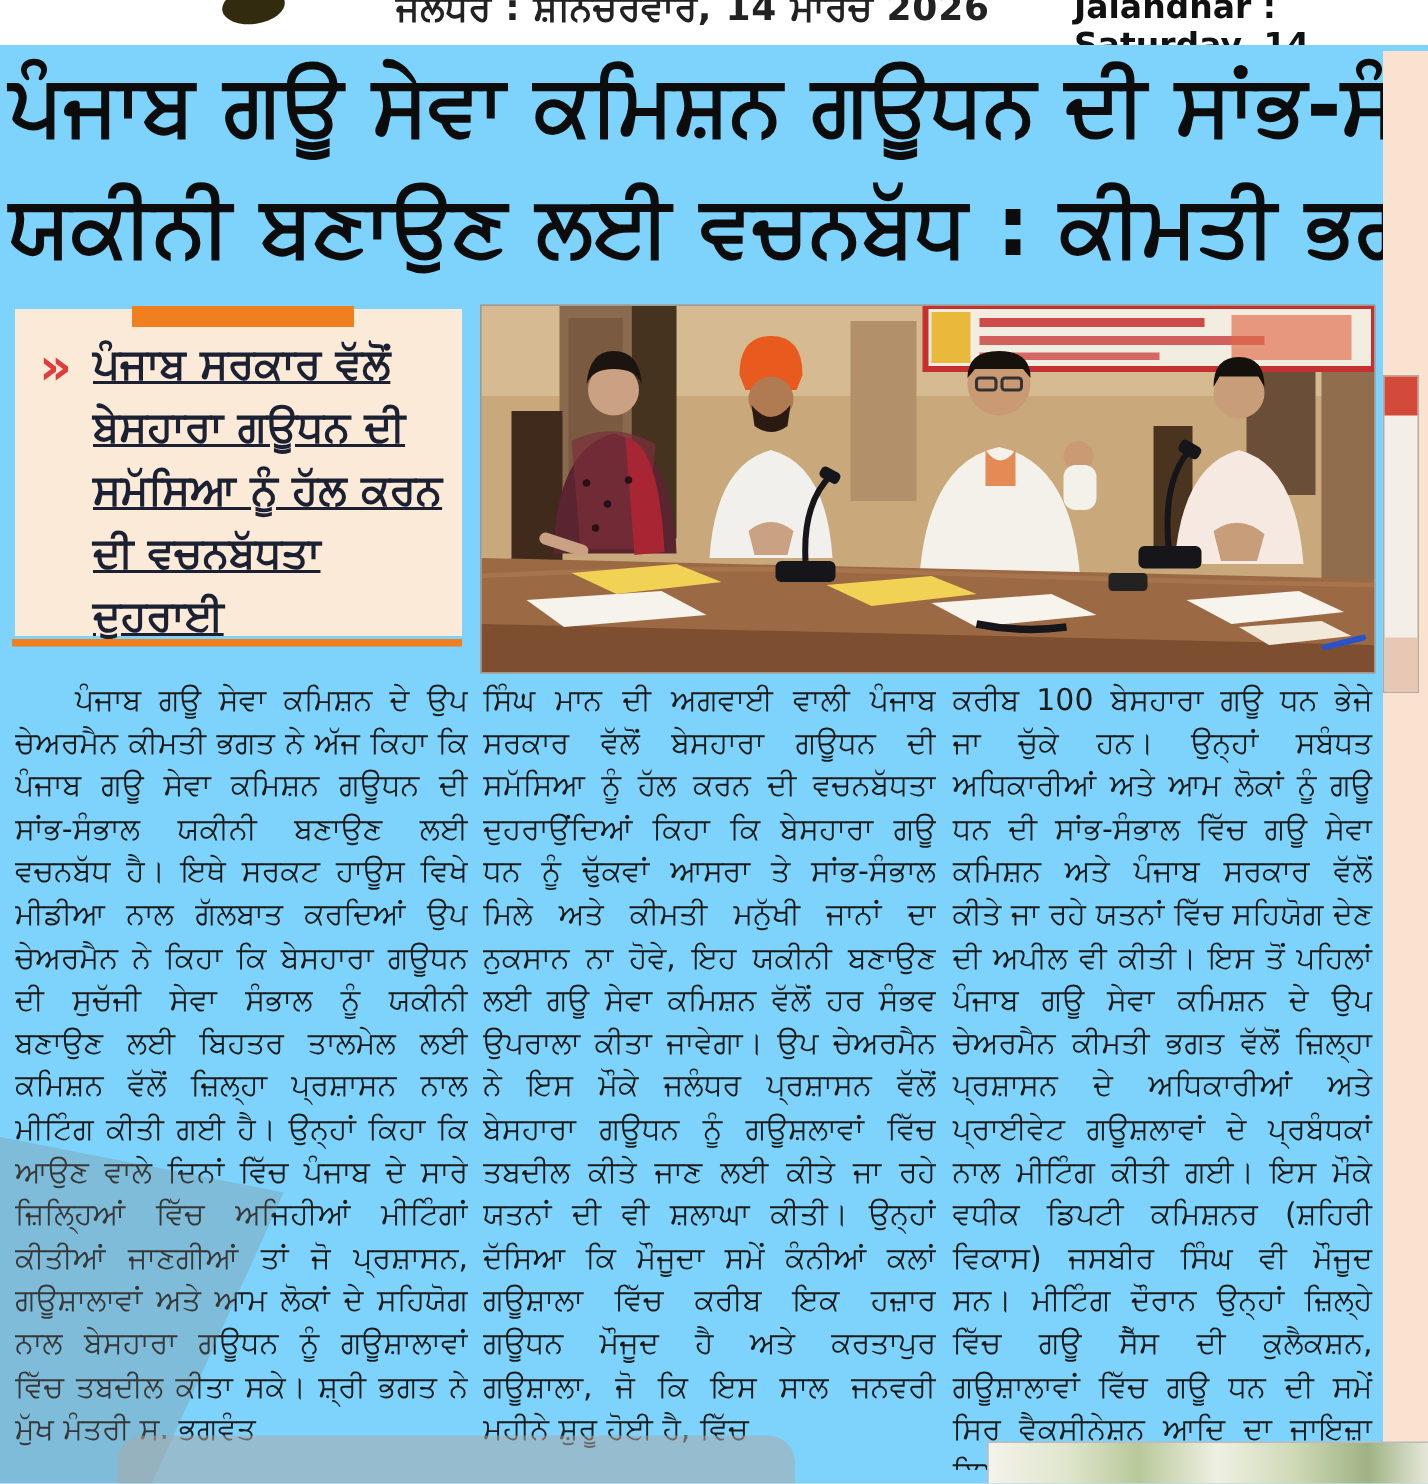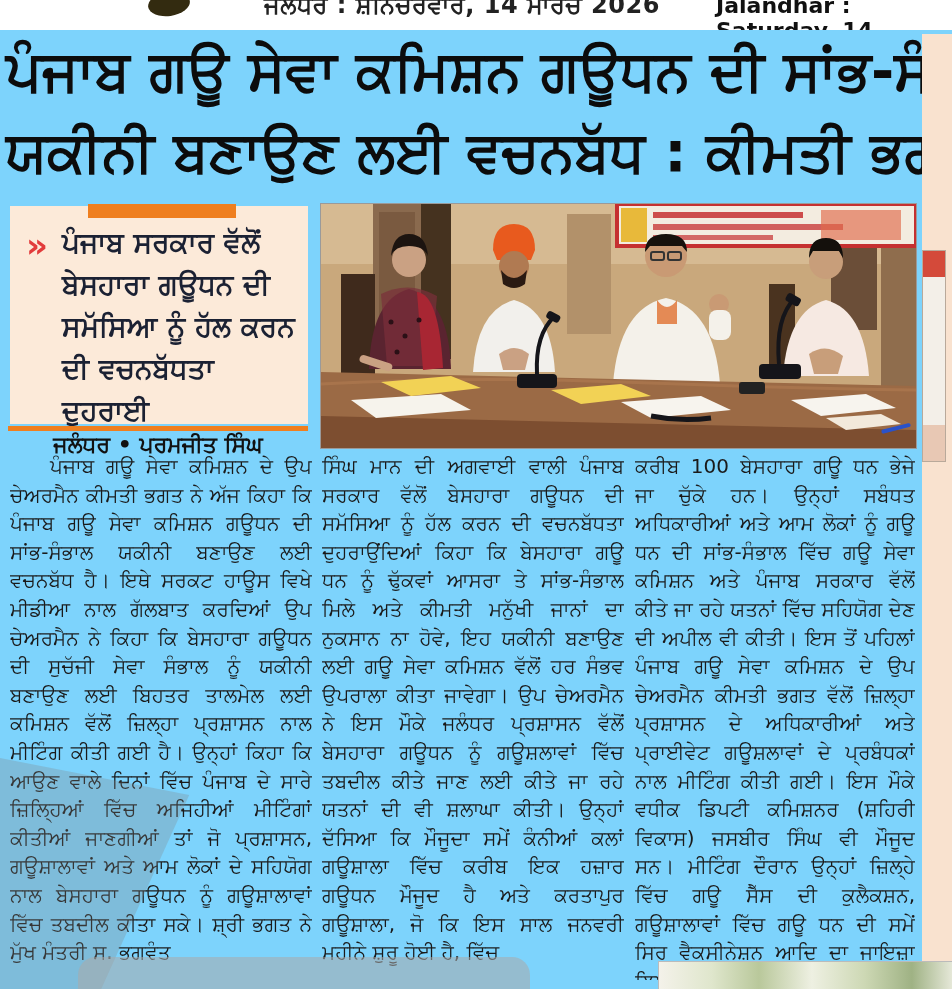--- a/index.html
+++ b/index.html
@@ -27,21 +27,21 @@
   .hbox{
     position:absolute;left:10px;top:206px;width:298px;height:218px;
     background:#fcead9;
   }
   .hbox-bar{position:absolute;left:78px;top:-2px;width:148px;height:14px;background:#ef7f1f;}
   .hbox-chev{
     position:absolute;left:16px;top:22px;font-size:34px;font-weight:bold;color:#e23b3b;line-height:34px;
   }
   .hbox-text{
     position:absolute;left:52px;top:16px;width:236px;
-    font-size:28px;line-height:42px;font-weight:bold;color:#1b2133;
+    font-size:28px;line-height:42px;font-weight:bold;color:#1b2133;text-decoration:underline;
   }
   .orange-rule{position:absolute;left:8px;top:426px;width:300px;height:5px;background:#ef7f1f;}
   .byline{
     position:absolute;left:8px;top:432px;width:300px;text-align:center;
     font-size:22px;font-weight:bold;color:#111;
   }
   
   .col{
     position:absolute;top:452px;height:528px;
     font-size:20px;line-height:28.6px;color:#1a1a1a;
@@ -87,21 +87,20 @@
       <div class="strip-frag-bottom"></div>
     </div>
   </div>
 
   <aside class="hbox">
     <div class="hbox-bar"></div>
     <span class="hbox-chev">»</span>
     <div class="hbox-text">ਪੰਜਾਬ ਸਰਕਾਰ ਵੱਲੋਂ ਬੇਸਹਾਰਾ ਗਊਧਨ ਦੀ ਸਮੱਸਿਆ ਨੂੰ ਹੱਲ ਕਰਨ ਦੀ ਵਚਨਬੱਧਤਾ ਦੁਹਰਾਈ</div>
   </aside>
   <div class="orange-rule"></div>
-  <div class="byline">ਜਲੰਧਰ • ਪਰਮਜੀਤ ਸਿੰਘ</div>
 
   <figure class="photo">
     <svg width="595" height="244" viewBox="0 0 595 244" xmlns="http://www.w3.org/2000/svg">
 
       <rect x="0" y="0" width="595" height="200" fill="#c9a87c"></rect>
       <rect x="0" y="0" width="595" height="60" fill="#d6ba92"></rect>
 
       <rect x="52" y="0" width="48" height="160" fill="#8a6a4e"></rect>
       <rect x="58" y="8" width="36" height="144" fill="#7a5a40"></rect>
       <rect x="100" y="0" width="30" height="155" fill="#45321f"></rect>

